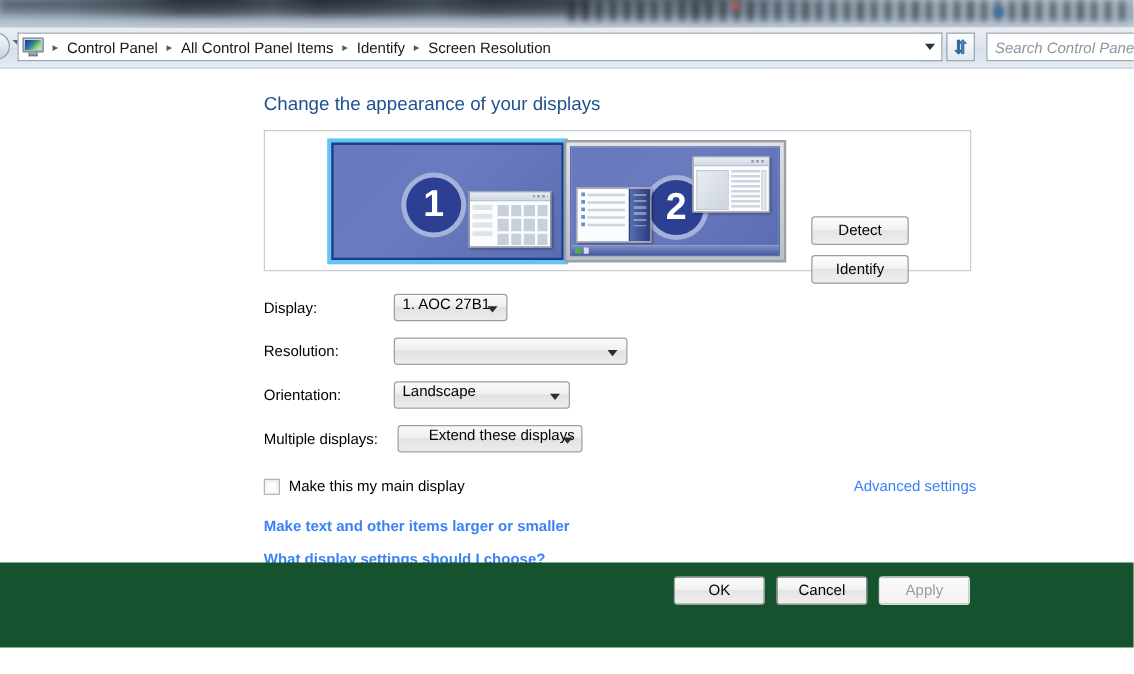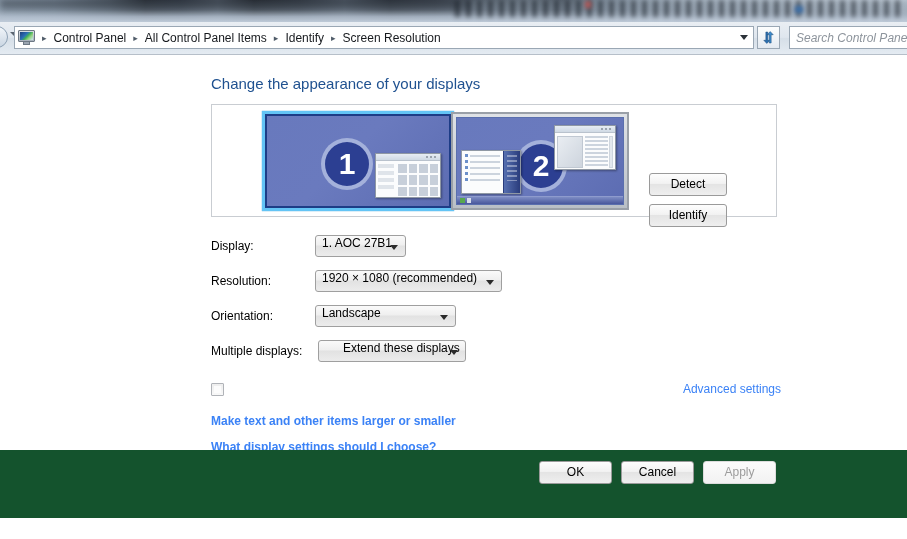--- a/index.html
+++ b/index.html
@@ -689,21 +689,20 @@
           <span>1. AOC 27B1</span>
           <span class="caret"></span>
         </div>
       </div>
     </div>
 
     <div class="frow">
       <span class="flabel">Resolution:</span>
       <div class="fctl">
         <div class="combo w-resolution">
-          <span>1920 × 1080 (recommended)</span>
           <span class="caret"></span>
         </div>
       </div>
     </div>
 
     <div class="frow">
       <span class="flabel">Orientation:</span>
       <div class="fctl">
         <div class="combo w-orientation">
           <span>Landscape</span>
@@ -719,20 +718,21 @@
           <span>Extend these displays</span>
           <span class="caret"></span>
         </div>
       </div>
     </div>
 
   </div>
 
   <div class="check-row">
     <span class="checkbox"></span>
+    <span class="check-label">Make this my main display</span>
     <a class="link adv-settings">Advanced settings</a>
   </div>
 
   <div class="bottom-links">
     <a class="link">Make text and other items larger or smaller</a>
     <a class="link">What display settings should I choose?</a>
   </div>
 
 </div>
 

